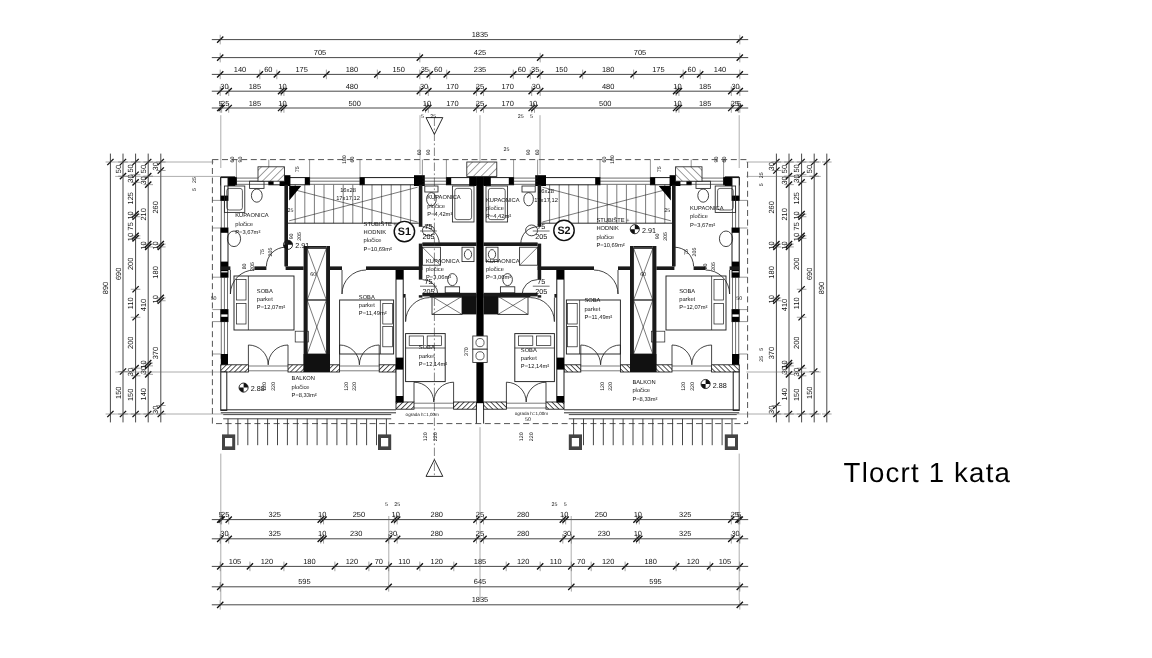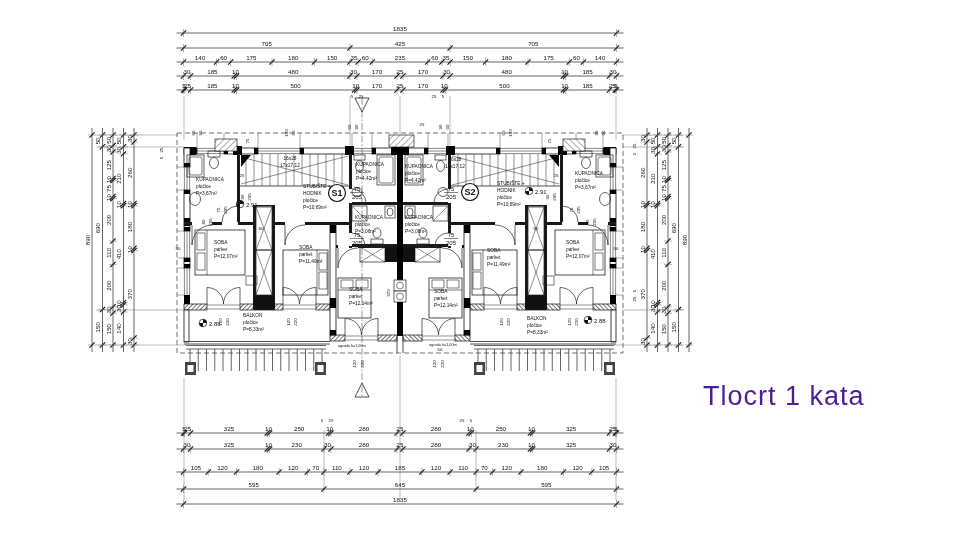--- a/index.html
+++ b/index.html
@@ -1,19 +1,19 @@
 <!DOCTYPE html>
 <html><head>
 <meta charset="utf-8">
 <style>
   html,body{margin:0;padding:0;background:#fff;width:960px;height:548px;overflow:hidden;}
   body{font-family:"Liberation Sans",sans-serif;}
   #stage{position:relative;width:960px;height:468px;background:#fff;}
   svg{position:absolute;left:0;top:0;}
-  #title{position:absolute;left:703px;top:381px;font-size:27px;color:#4c1d95;letter-spacing:1px;}
+  #title{position:absolute;left:703px;top:381px;font-size:23px;color:#000000;letter-spacing:1px;}
   text{font-family:"Liberation Sans",sans-serif;fill:#111;}
 </style>
 </head>
 <body>
 <div id="stage">
   <svg id="plan" width="960" height="548" viewBox="0 0 960 548">
     <defs>
       <pattern id="hx" width="3" height="3" patternTransform="rotate(45)" patternUnits="userSpaceOnUse">
         <rect width="3" height="3" fill="#fff"></rect>
         <line x1="0" y1="0" x2="0" y2="3" stroke="#111" stroke-width="1.2"></line>

